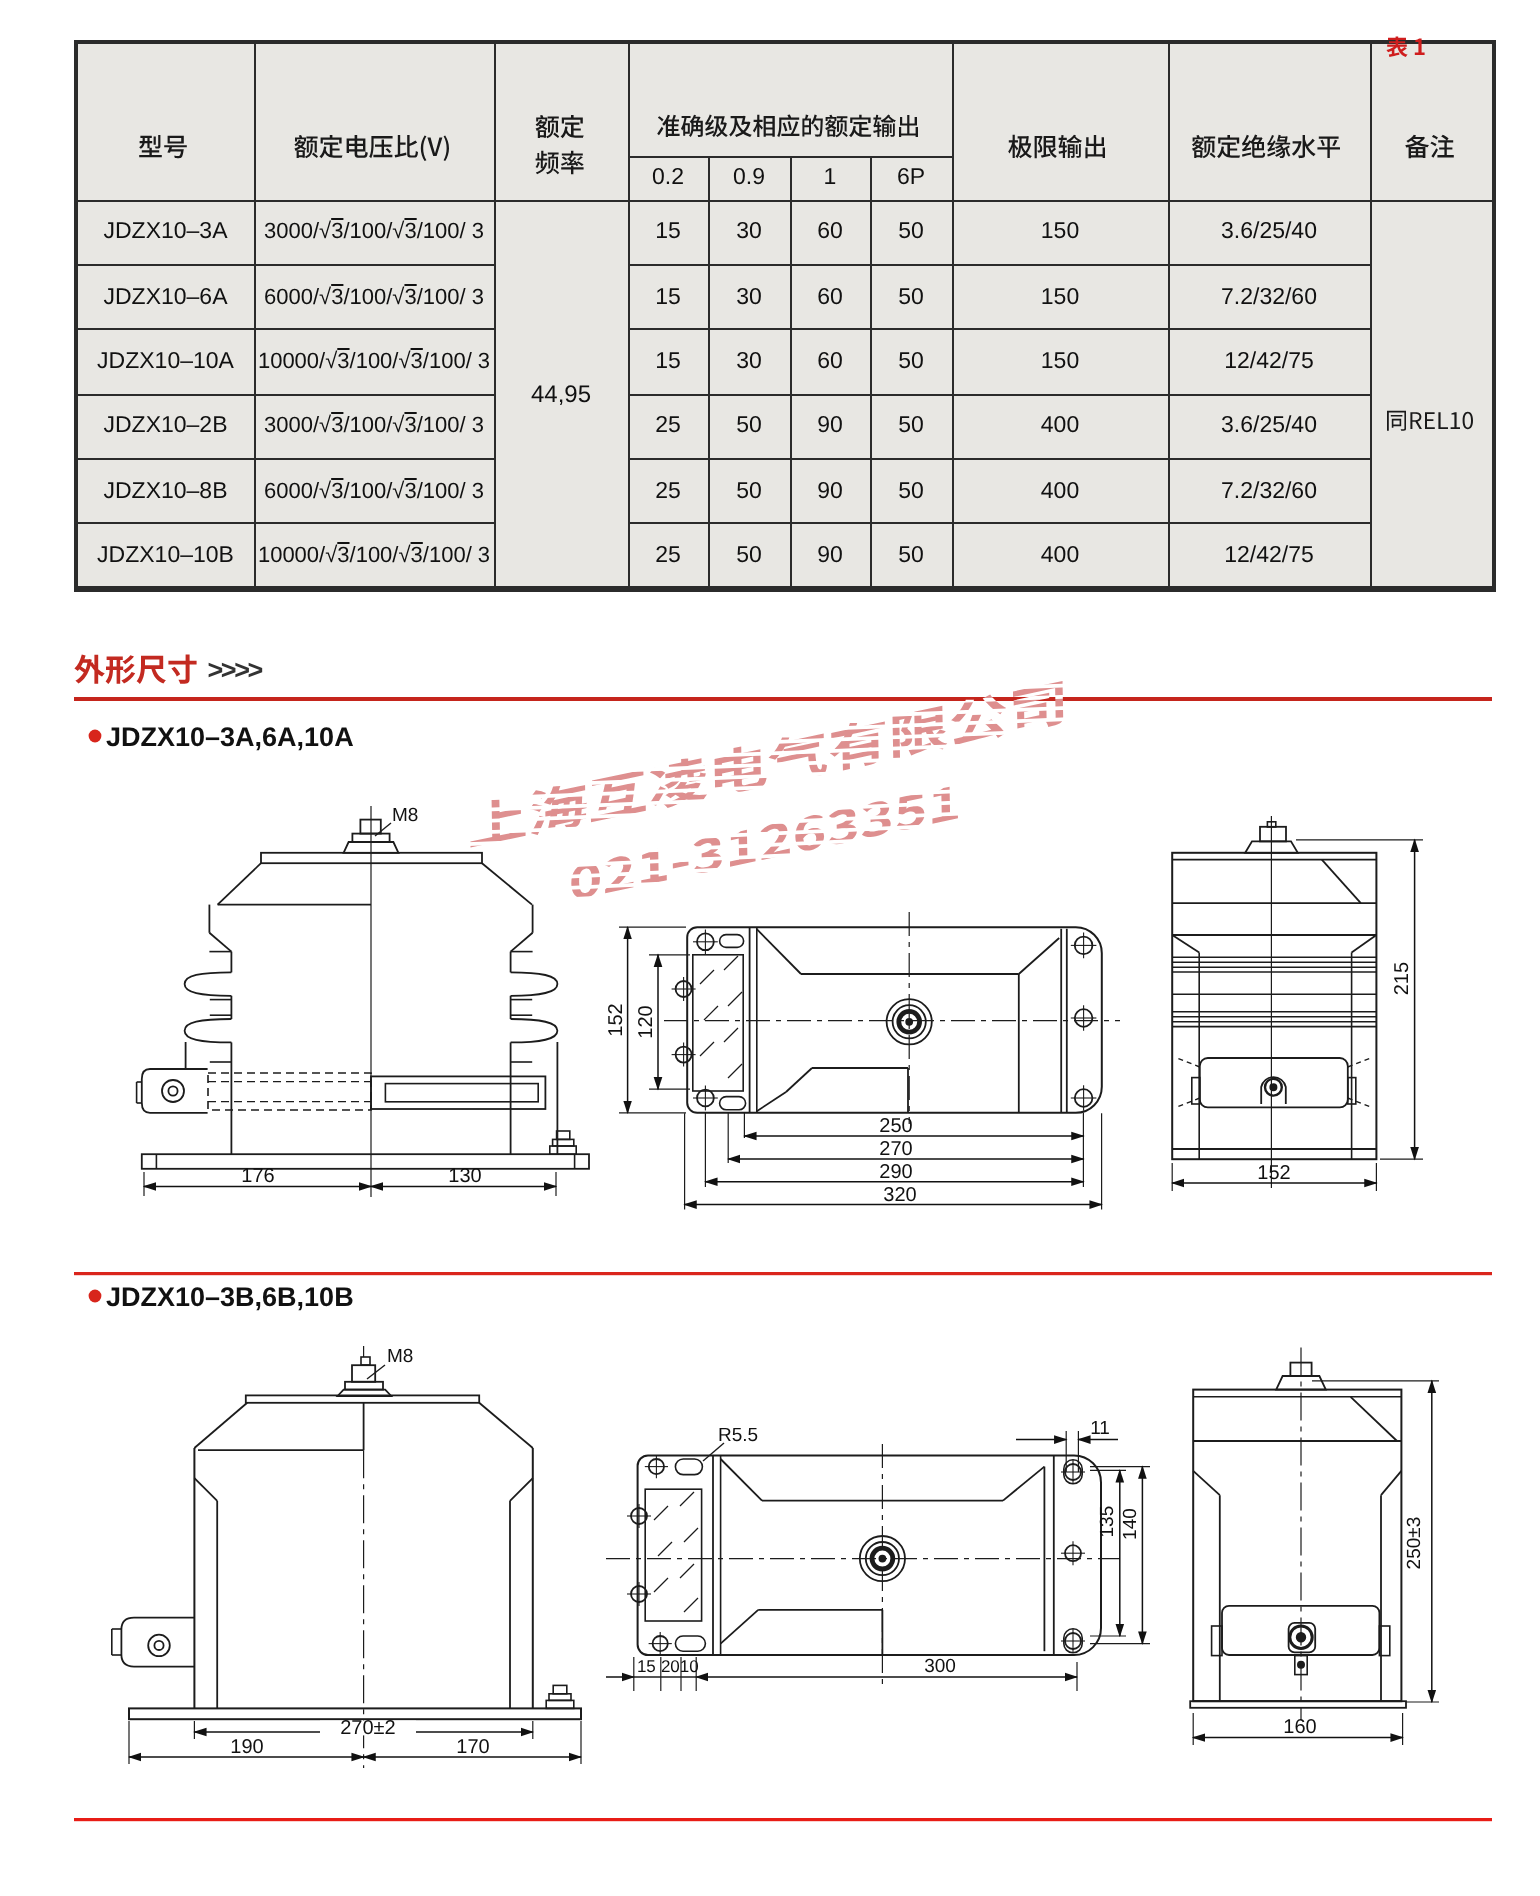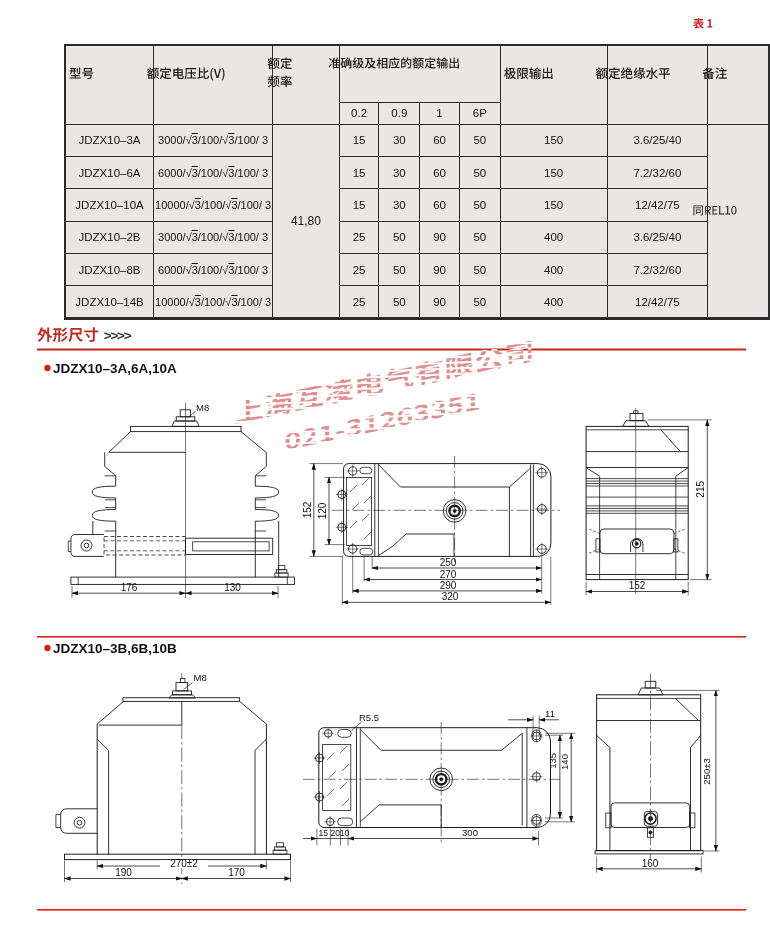--- a/index.html
+++ b/index.html
@@ -1,17 +1,17 @@
 <!DOCTYPE html>
 <html><head><meta charset="utf-8">
 <style>
 html,body{margin:0;padding:0;}
 body{width:770px;height:948px;position:relative;background:#fff;
  font-family:"Liberation Sans",sans-serif;overflow:hidden;}
-table{border-collapse:collapse;table-layout:fixed;position:absolute;left:37px;top:44px;margin-left:27px;}
+table{border-collapse:collapse;table-layout:fixed;position:absolute;left:37px;top:20px;}
 td{border:1px solid #2b2b2b;background:#e8e7e3;text-align:center;vertical-align:middle;
  font-size:11.5px;color:#111;padding:0;overflow:hidden;}
 .ov{text-decoration:overline;}
 #svgo{position:absolute;left:0;top:0;}
 </style></head><body>
 
 <table style="border:2px solid #2b2b2b;border-bottom-width:3px">
     <colgroup>
 <col style="width:89px">
 <col style="width:120px">
@@ -36,21 +36,21 @@
 </tr>
 <tr style="height:21.6px">
         <td>0.2</td>
         <td>0.9</td>
         <td>1</td>
         <td>6P</td>
       </tr>
 <tr style="height:32.33px">
 <td>JDZX10–3A</td>
 <td style="font-size:11px">3000/√<span class="ov">3</span>/100/√<span class="ov">3</span>/100/ 3</td>
-<td rowspan="6" style="font-size:12px">41,80</td>
+<td rowspan="6" style="font-size:12px">44,95</td>
 <td>15</td>
         <td>30</td>
         <td>60</td>
         <td>50</td>
 <td>150</td>
         <td>3.6/25/40</td>
 <td rowspan="6"></td>
 </tr>
 <tr style="height:32.33px">
 <td>JDZX10–6A</td>
@@ -86,21 +86,21 @@
 <td>JDZX10–8B</td>
 <td style="font-size:11px">6000/√<span class="ov">3</span>/100/√<span class="ov">3</span>/100/ 3</td>
 <td>25</td>
         <td>50</td>
         <td>90</td>
         <td>50</td>
 <td>400</td>
         <td>7.2/32/60</td>
 </tr>
 <tr style="height:32.33px">
-<td>JDZX10–14B</td>
+<td>JDZX10–10B</td>
 <td style="font-size:11px">10000/√<span class="ov">3</span>/100/√<span class="ov">3</span>/100/ 3</td>
 <td>25</td>
         <td>50</td>
         <td>90</td>
         <td>50</td>
 <td>400</td>
         <td>12/42/75</td>
 </tr>
 </tbody>
   </table>

